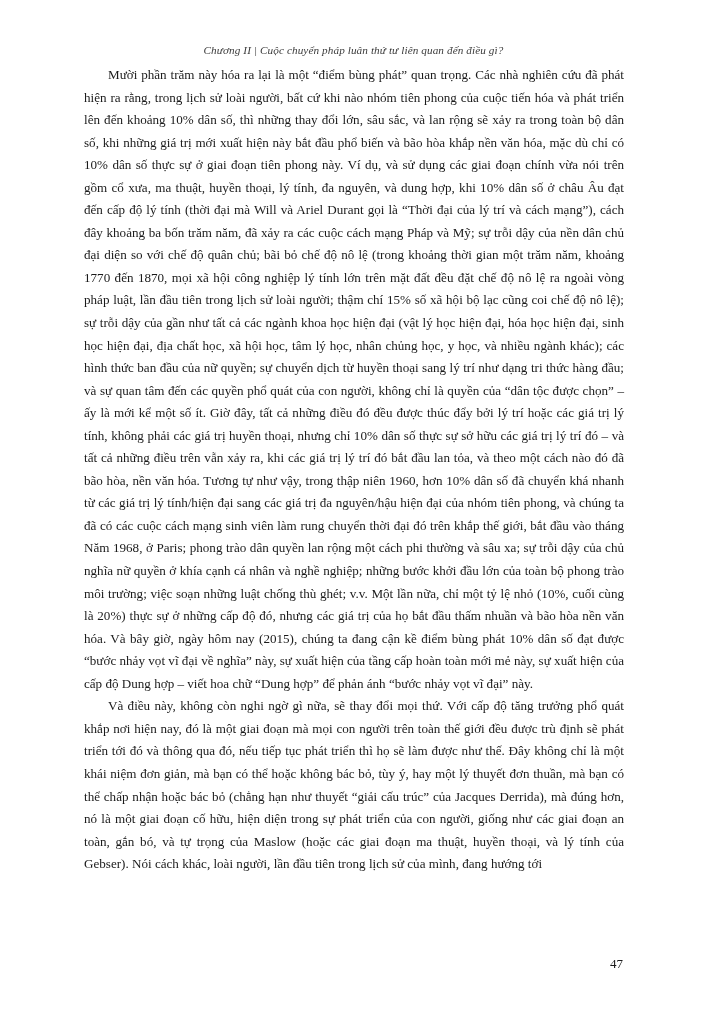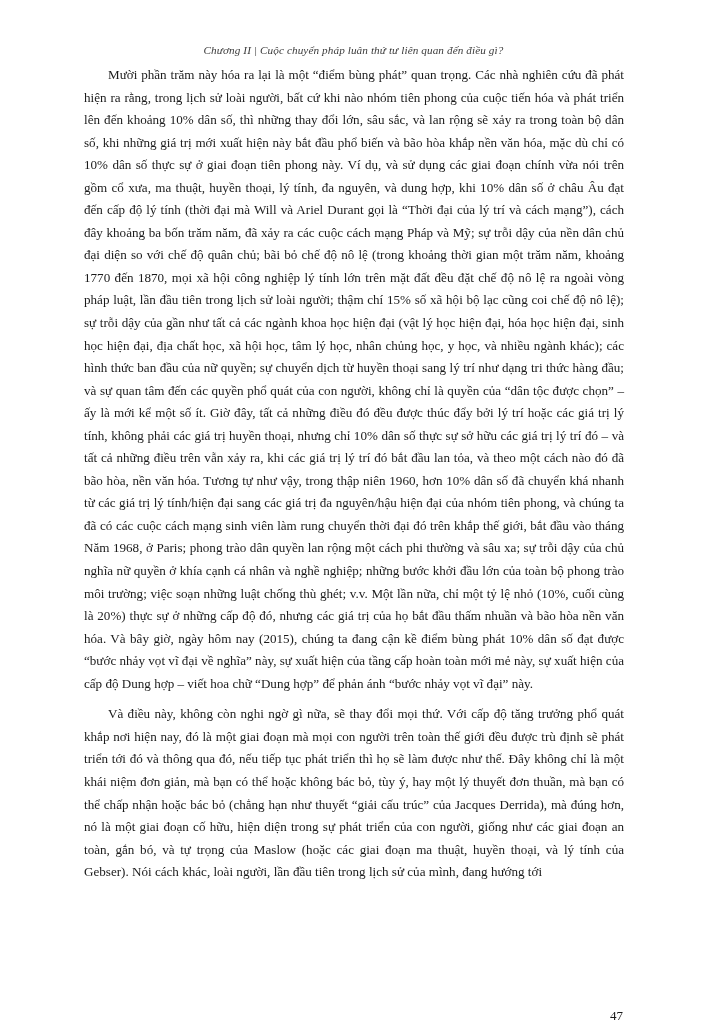--- a/index.html
+++ b/index.html
@@ -43,26 +43,26 @@
   p.body-par {
     margin: 0;
     text-align: justify;
     text-justify: inter-word;
     font-size: 13.1px;
     line-height: 22.55px;
     text-indent: 24px;
     hyphens: none;
   }
   p.body-par + p.body-par {
-    margin-top: 8px;
+    margin-top: 0px;
   }
   .page-number {
     position: absolute;
     left: 0;
-    top: 1008px;
+    top: 956px;
     width: 623px;
     text-align: right;
     font-size: 13px;
     color: #1a1a1a;
     font-family: "Liberation Serif", serif;
   }
 </style>
 </head>
 <body>
 

